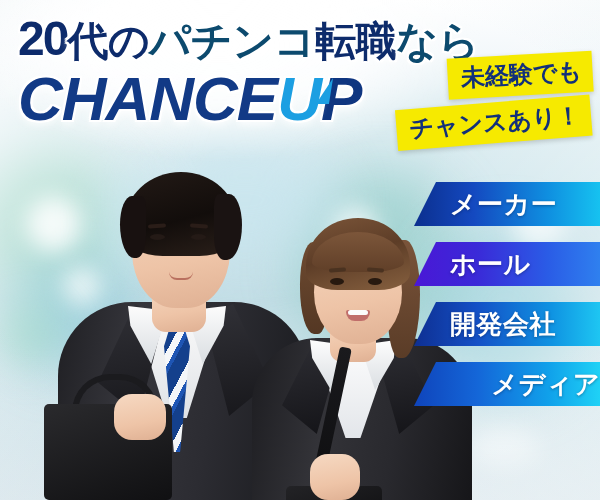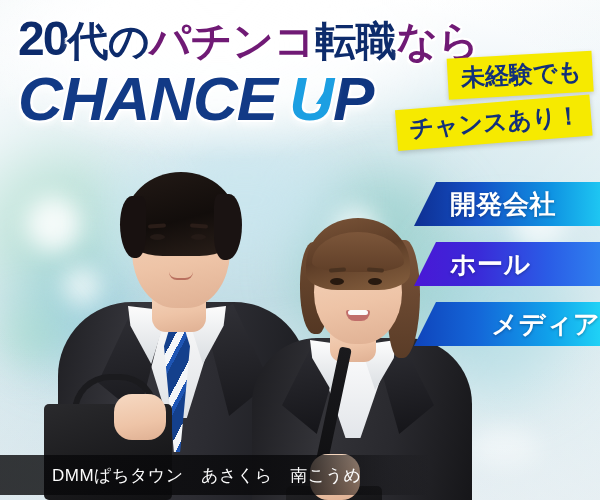--- a/index.html
+++ b/index.html
@@ -152,36 +152,36 @@
   }
   .line1{
     font-size:41px;font-weight:700;letter-spacing:-.5px;
     color:#0d2b6b;line-height:1.06;white-space:nowrap;
     text-shadow:
       2px 0 0 #fff,-2px 0 0 #fff,0 2px 0 #fff,0 -2px 0 #fff,
       2px 2px 0 #fff,-2px 2px 0 #fff,2px -2px 0 #fff,-2px -2px 0 #fff,
       0 3px 7px rgba(255,255,255,.95);
   }
   .line1 .num{font-size:48px;letter-spacing:-2px;}
-  .line1 .kana{color:#701a75;}
+  .line1 .kana{color:#0c4a6e;}
   .logo{
     margin-top:2px;
     font-size:62px;font-weight:700;font-style:italic;letter-spacing:-1px;
     line-height:1.02;white-space:nowrap;
     font-family:"Liberation Sans","DejaVu Sans",sans-serif;
   }
   .logo .c{
     color:#123a86;
     text-shadow:
       2px 0 0 #fff,-2px 0 0 #fff,0 2px 0 #fff,0 -2px 0 #fff,
       2px 2px 0 #fff,-2px 2px 0 #fff,2px -2px 0 #fff,-2px -2px 0 #fff,
       0 4px 9px rgba(255,255,255,.9);
   }
   .logo .up{
-    color:#0f3680;margin-left:12px;
+    color:#0f3680;
     text-shadow:
       2px 0 0 #fff,-2px 0 0 #fff,0 2px 0 #fff,0 -2px 0 #fff,
       2px 2px 0 #fff,-2px 2px 0 #fff,2px -2px 0 #fff,-2px -2px 0 #fff,
       0 4px 9px rgba(255,255,255,.9);
     text-align: center;
   }
   .logo .up .u{color:#1c9fe2;position:relative;}
   .arrow-tick{
     position:absolute;left:318px;top:78px;width:0;height:0;
     border-left:13px solid transparent;border-right:0 solid transparent;
@@ -311,28 +311,28 @@
     </div>
   </div>
   <div class="arrow-tick"></div>
 
   <div class="badge">
     <div class="badge-row r1">未経験でも</div>
     <div class="badge-row r2">チャンスあり！</div>
   </div>
 
   <div class="cats">
+    <div class="cat c1">
+      <span>メーカー</span>
+    </div>
+    <div class="cat c2">
+      <span>ホール</span>
+    </div>
     <div class="cat c3">
       <span>開発会社</span>
     </div>
-    <div class="cat c2">
-      <span>ホール</span>
-    </div>
     <div class="cat c5">
       <span>メディア</span>
     </div>
   </div>
 
-  <div class="caption">
-    <span>DMMぱちタウン　あさくら　南こうめ</span>
-  </div>
 
 </div>
 
 </body></html>

